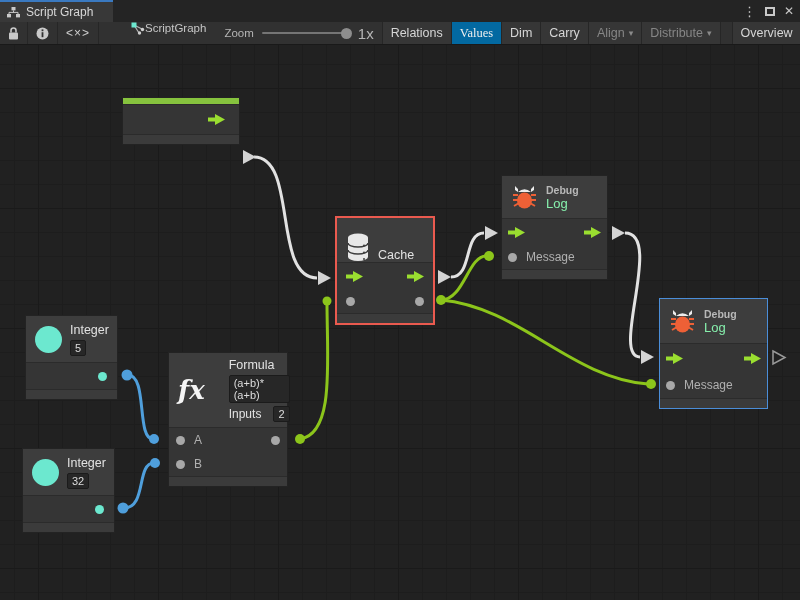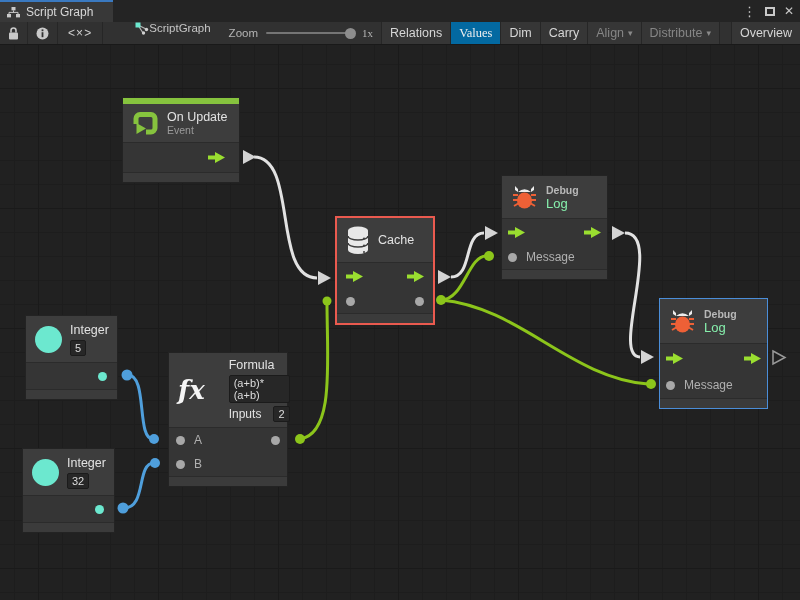--- a/index.html
+++ b/index.html
@@ -24,21 +24,21 @@
             border-right:1px solid #262626; font-size:12px; }
   .tb-btn.icon-btn { width:31px; }
   .tb-code { width:53px; letter-spacing:1px; color:#cfcfcf; font-size:12px; }
   .tb-graphname { display:flex; gap:0; padding:0 10px; margin-left:22px;
                   font-size:11.5px; color:#c6c6c6; }
   .tb-zoom { display:flex; align-items:center; gap:8px; padding:0 8px; }
   .tb-zoom .zlabel { font-size:11.5px; color:#b5b5b5; }
   .slider { position:relative; width:88px; height:2px; background:#757575; border-radius:1px; }
   .slider .handle { position:absolute; right:-2px; top:-4px; width:11px; height:11px;
                     border-radius:50%; background:#8d8d8d; }
-  .zval { font-size:11px; color:#b5b5b5;font-family:Liberation Serif, serif; }
+  .zval { font-size:15px; color:#b5b5b5; }
   .tb-right { margin-left:auto; display:flex; align-items:stretch; }
   .tb-right .tb-btn { border-left:1px solid #262626; border-right:none; background:#363636;
                       font-size:12.5px; color:#d6d6d6; white-space:nowrap; }
   .tb-btn.active { background:#0369a1; color:#efefef;font-family:Liberation Serif, serif; }
   .tb-btn.disabled { color:#868686; }
   .caret { font-size:9px; margin-left:4px; color:#8a8a8a; }
   .tb-gap { width:12px; border-left:1px solid #262626; }
 
   
   .canvas { position:absolute; left:0; top:45px; width:800px; height:555px; background:#212121;
@@ -176,42 +176,31 @@
     <circle cx="300" cy="439" r="5" fill="#8cc51b"></circle>
     <circle cx="327" cy="301" r="4.5" fill="#8cc51b"></circle>
     <circle cx="127" cy="375" r="5.5" fill="#4f9fdc"></circle>
     <circle cx="154" cy="439" r="5" fill="#4f9fdc"></circle>
     <circle cx="123" cy="508" r="5.5" fill="#4f9fdc"></circle>
     <circle cx="155" cy="463" r="5" fill="#4f9fdc"></circle>
   </svg>
 
   <div class="node" style="left:122px; top:52px; width:118px;">
     <div class="greenbar"></div>
-    <div class="head" style="height:38px;">
-      <svg width="27" height="27" viewBox="0 0 27 27">
-        <path d="M8,4.5 H19 a4,4 0 0 1 4,4 V18 a4,4 0 0 1 -4,4 H14" stroke="#86c33e" stroke-width="5" fill="none" stroke-linecap="butt"></path>
-        <path d="M8,4.5 a4,4 0 0 0 -4,4 V14" stroke="#86c33e" stroke-width="5" fill="none"></path>
-        <polygon points="4.5,13 14,18.5 4.5,24" fill="#86c33e"></polygon>
-      </svg>
-      <div class="col">
-        <span class="title-main">On Update</span>
-        <span class="title-sub">Event</span>
-      </div>
-    </div>
     <div class="sect row" style="height:30px; padding:0 14px 0 10px;">
       <span class="spacer"></span>
       <svg width="17" height="11" viewBox="0 0 17 11">
         <path d="M0,3.5 H7 V0 L17,5.5 L7,11 V7.5 H0 Z" fill="#9ade30"></path>
       </svg>
     </div>
     <div class="foot"></div>
   </div>
 
   <div class="node sel-red" style="left:335px; top:171px; width:100px;">
-    <div class="head" style="height:44px;">
+    <div class="head" style="height:44px;align-items:flex-end;">
       <svg width="24" height="29" viewBox="0 0 24 29">
         <ellipse cx="12" cy="4.5" rx="10" ry="4" fill="#e8e8e8"></ellipse>
         <path d="M2,4.5 V10 a10,4 0 0 0 20,0 V4.5" fill="#e8e8e8"></path>
         <path d="M2,11.5 V17 a10,4 0 0 0 20,0 V11.5" fill="#e8e8e8"></path>
         <path d="M2,18.5 V24 a10,4 0 0 0 20,0 V18.5" fill="#e8e8e8"></path>
         <path d="M2,10 a10,4 0 0 0 20,0 M2,17 a10,4 0 0 0 20,0" stroke="#3d3d3d" stroke-width="1.4" fill="none"></path>
         <circle cx="18" cy="12.5" r="1" fill="#3d3d3d"></circle>
           <circle cx="18" cy="19.5" r="1" fill="#3d3d3d"></circle>
           <circle cx="18" cy="26" r="1" fill="#3d3d3d"></circle>
       </svg>

